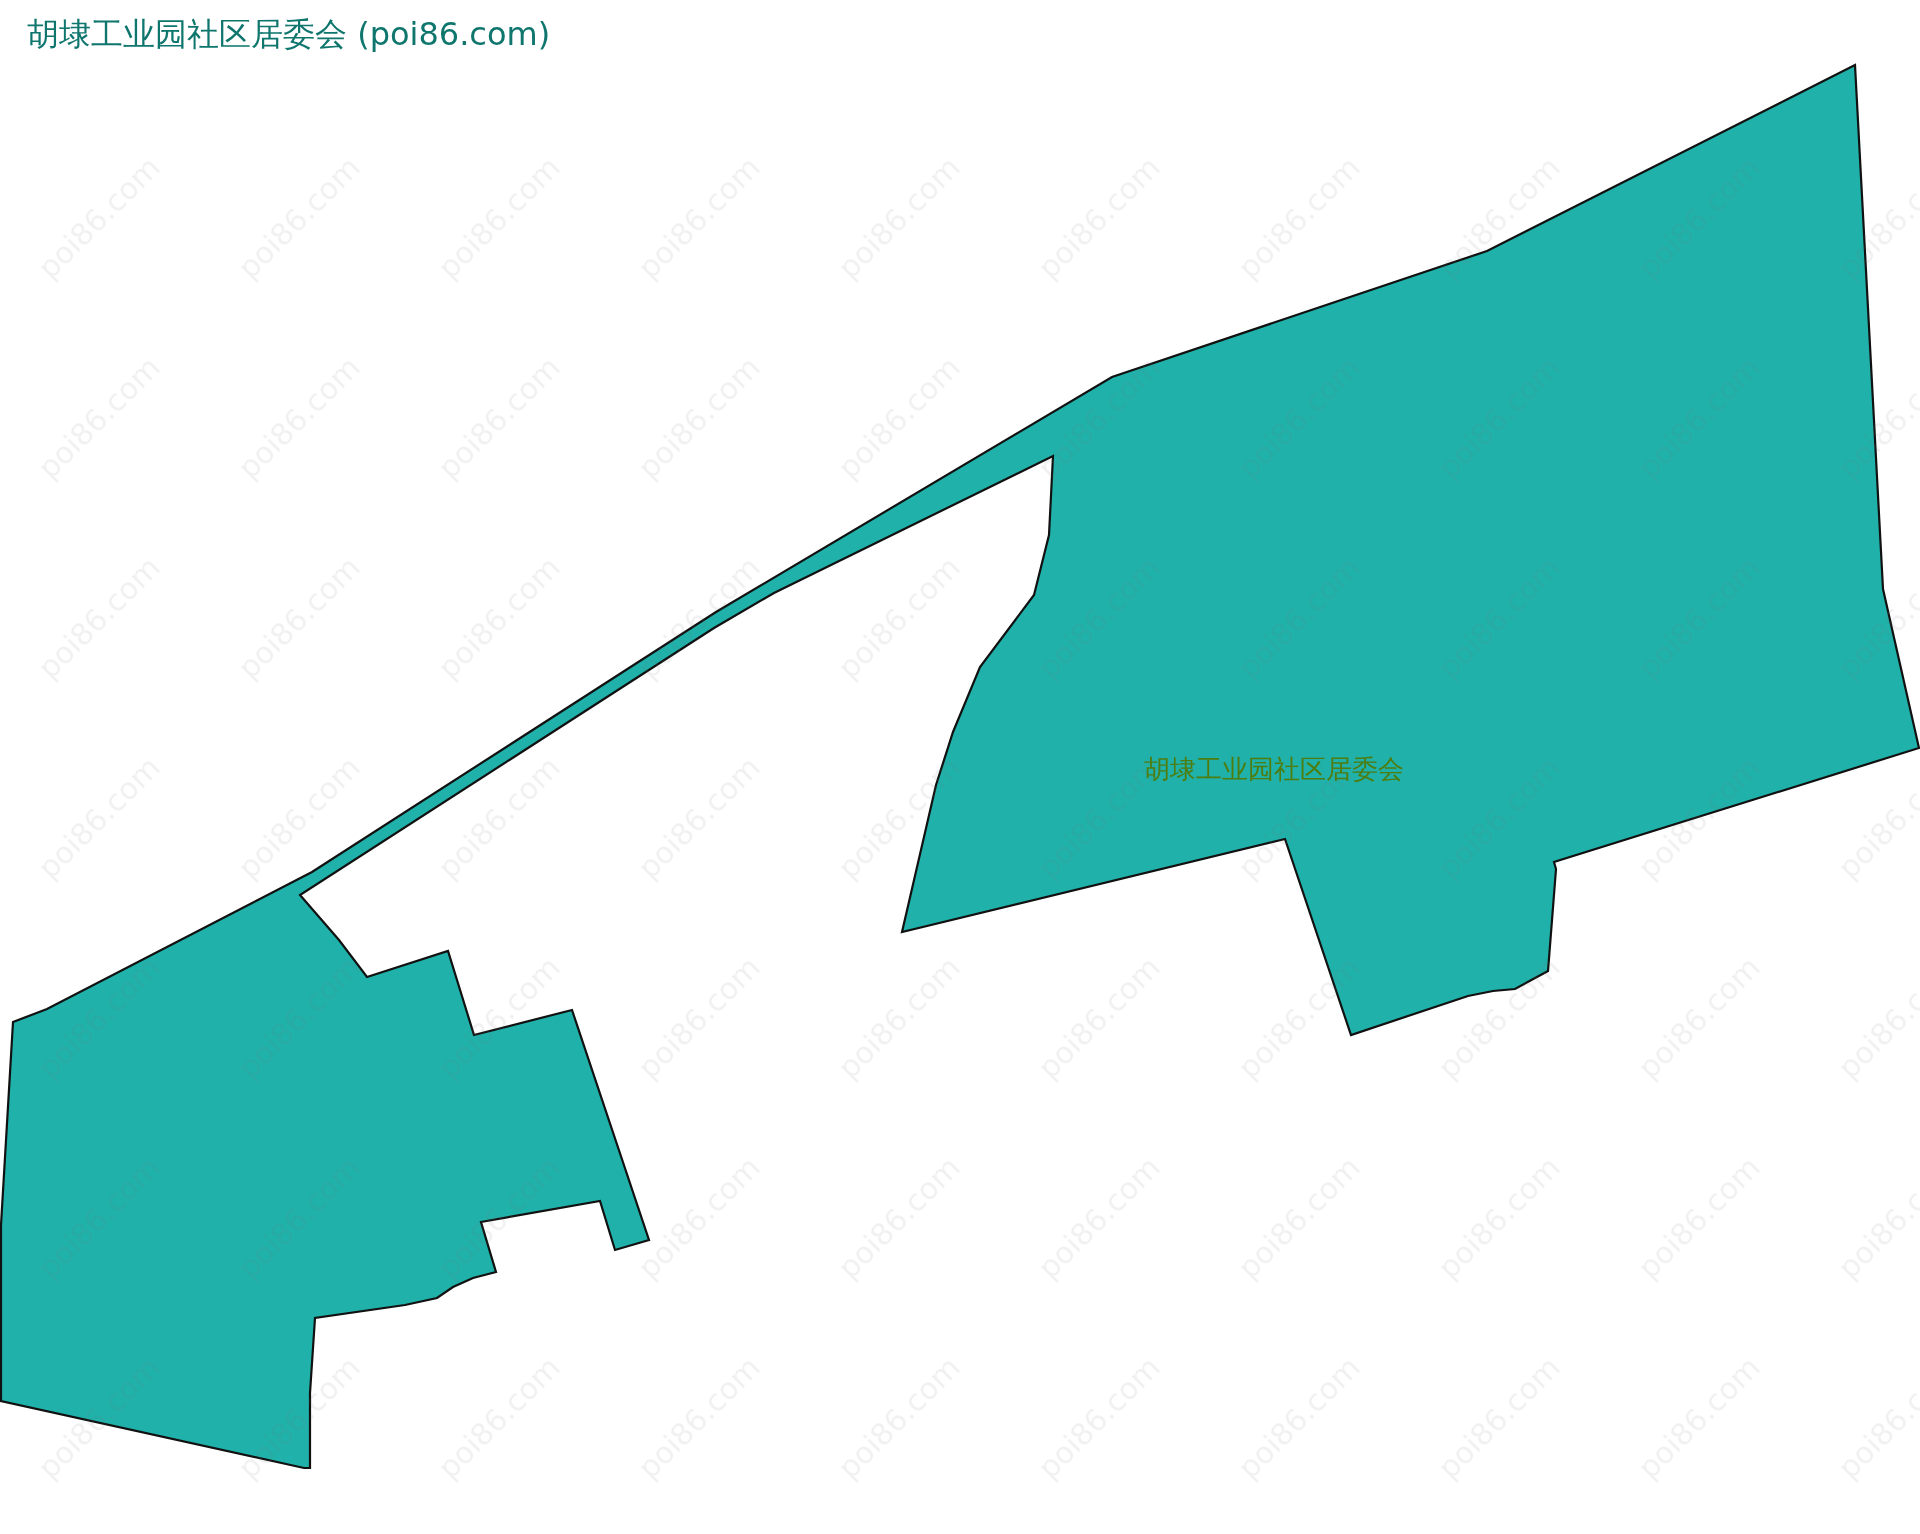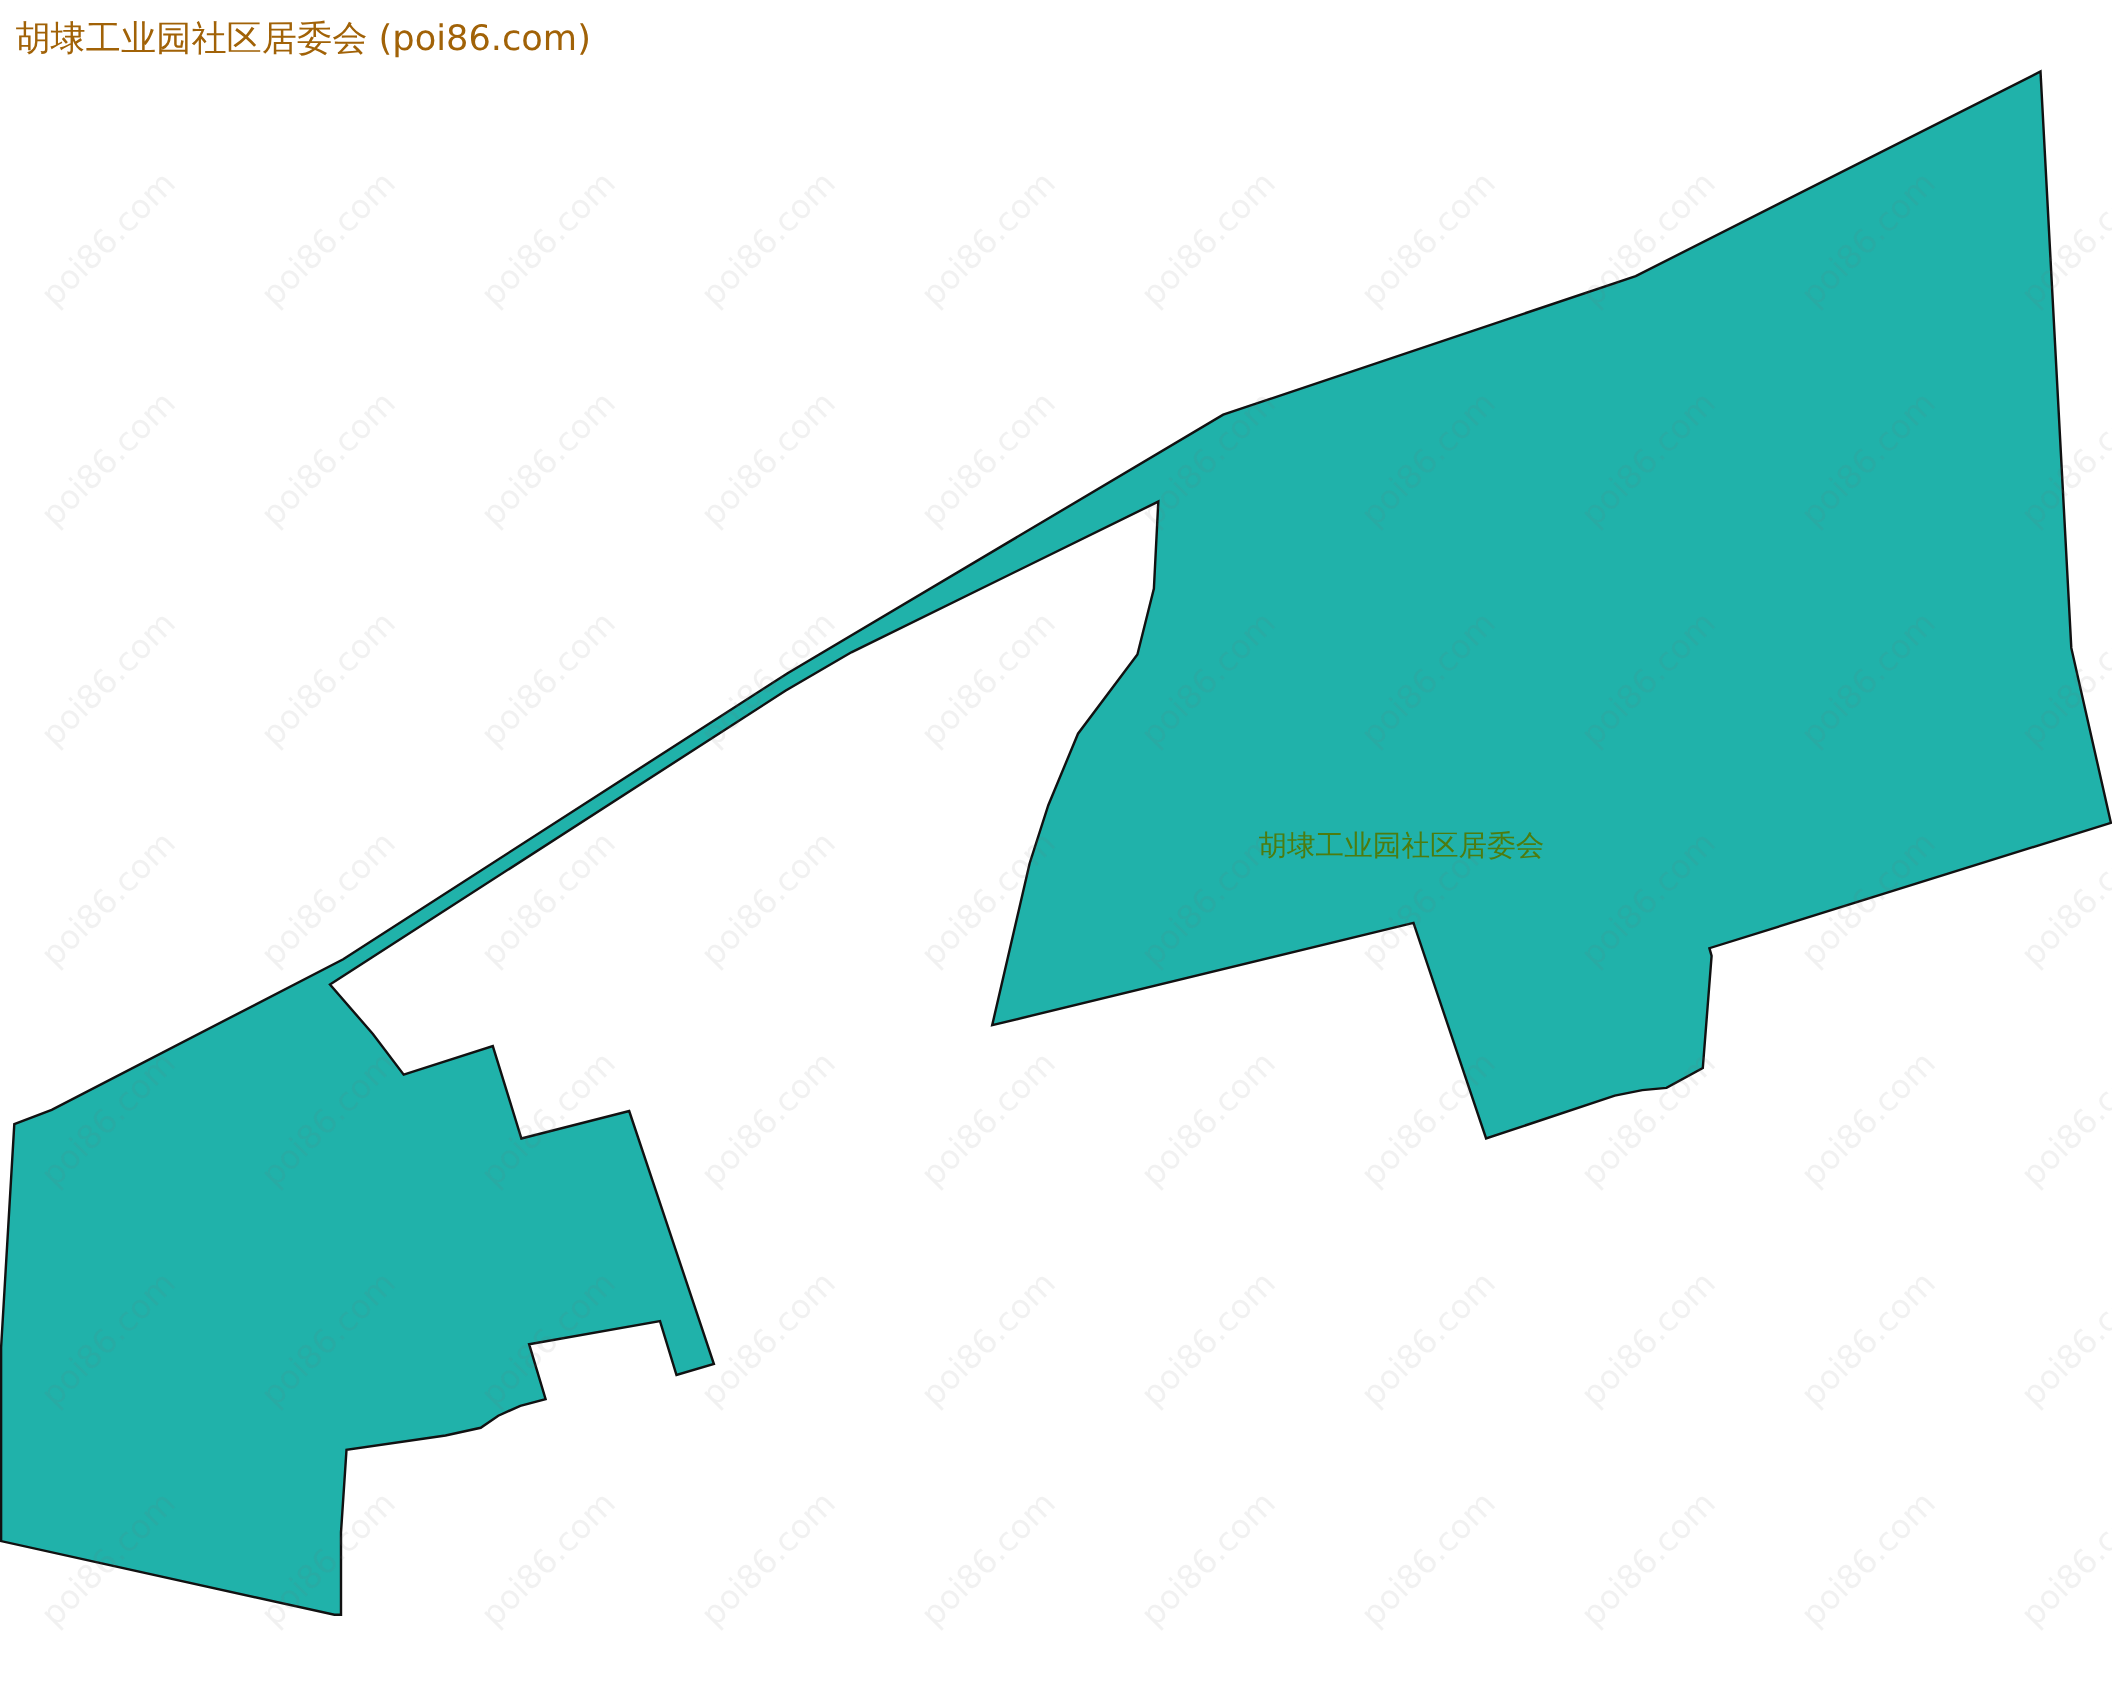--- a/index.html
+++ b/index.html
@@ -16,25 +16,25 @@
     }
     .map-canvas {
       position: absolute;
       left: 0;
       top: 0;
       width: 1920px;
       height: 1534px;
     }
     .map-title {
       position: absolute;
-      left: 14px;
+      left: 27px;
       top: 12px;
       font-size: 32px;
       line-height: 44px;
-      color: #a16207;
+      color: #0f766e;
       white-space: nowrap;
       z-index: 3;
     }
     .region-label {
       position: absolute;
       left: 1144px;
       top: 752px;
       font-size: 26px;
       line-height: 34px;
       color: #4d7c0f;

